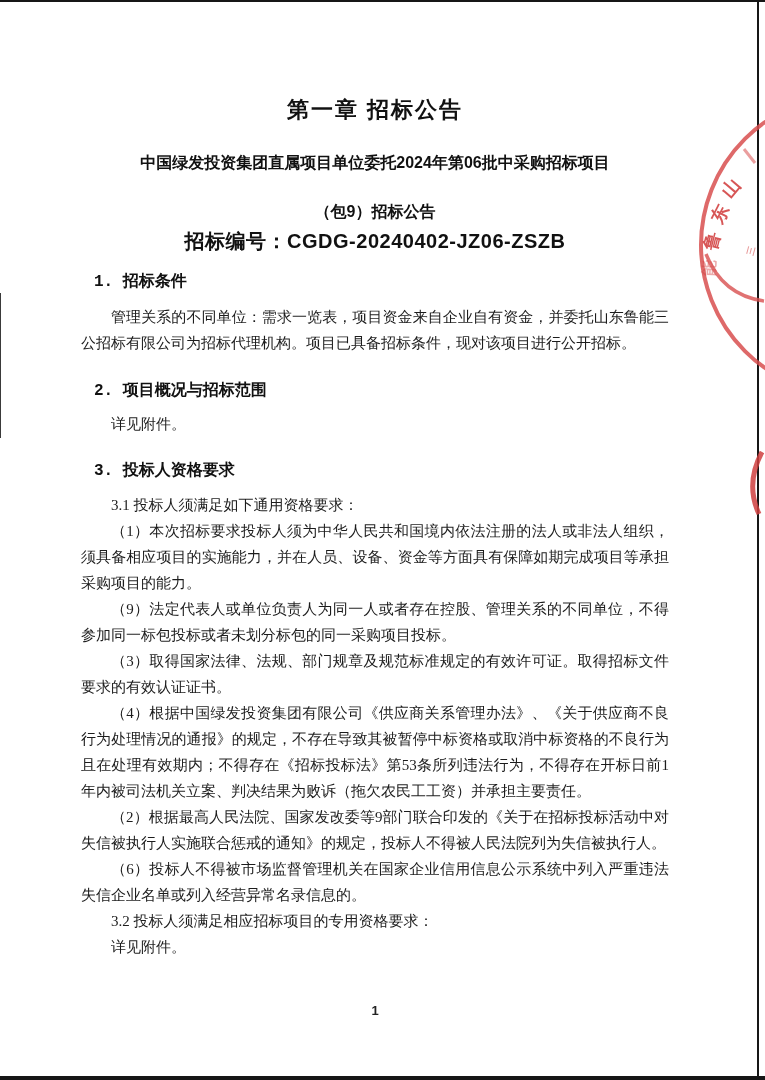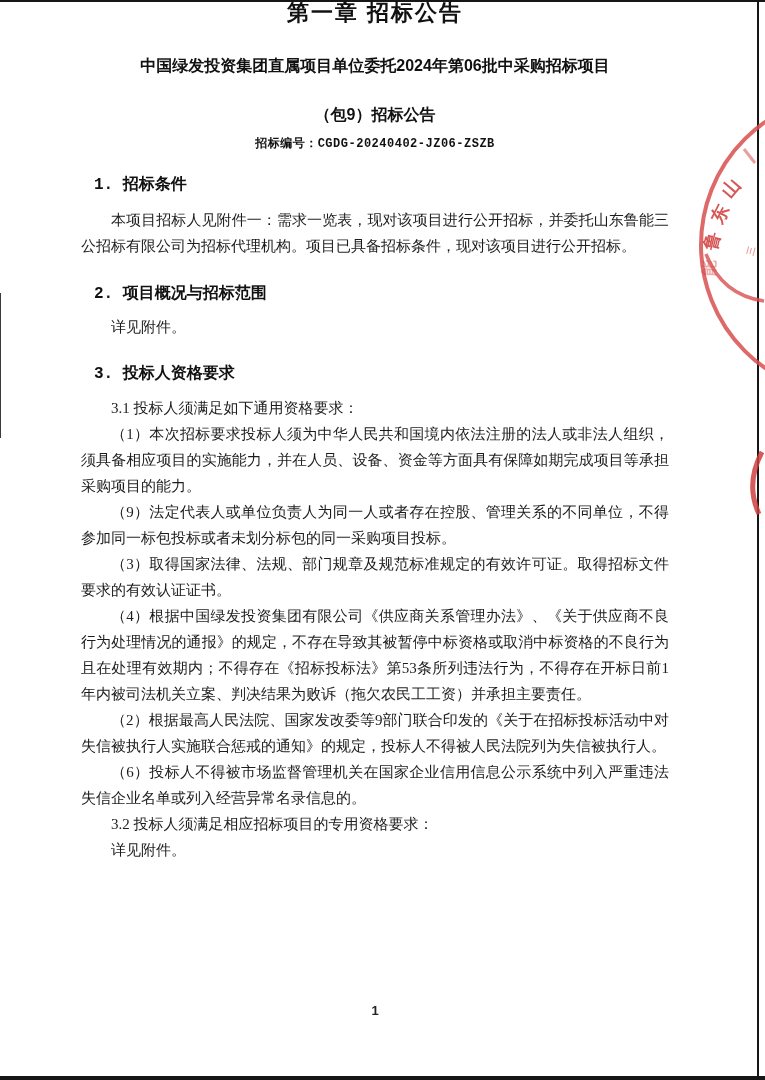--- a/index.html
+++ b/index.html
@@ -7,36 +7,36 @@
     position:relative;width:765px;height:1080px;background:#ffffff;
     overflow:hidden;color:#1c1c1c;
     font-family:"Liberation Serif",serif;
   }
   
   .edge-top{position:absolute;top:0;left:0;width:765px;height:2px;background:#161616;}
   .edge-bottom{position:absolute;top:1076px;left:0;width:765px;height:4px;background:#161616;}
   .edge-right{position:absolute;top:0;left:757px;width:2px;height:1080px;background:#161616;}
   .edge-left{position:absolute;top:293px;left:0;width:1px;height:145px;background:#3a3a3a;}
 
-  .content{position:absolute;left:81px;top:0;width:588px;}
+  .content{position:absolute;left:81px;top:0;width:588px;padding-top:97px;}
 
   .chapter-title{
     margin:0;text-align:center;
     font-family:"Liberation Sans",sans-serif;font-weight:900;
     font-size:22px;line-height:26px;letter-spacing:2px;color:#111;
   }
   .doc-title{
     margin-top:15px;text-align:center;
     font-family:"Liberation Sans",sans-serif;font-weight:900;
     font-size:16px;line-height:49px;color:#111;
   }
   .tender-no{
     margin-top:-6px;text-align:center;
-    font-family:Liberation Mono, monospace;font-weight:700;
-    font-size:12px;line-height:22px;color:#111;letter-spacing:.5px;
+    font-family:Liberation Sans, sans-serif;font-weight:700;
+    font-size:20px;line-height:22px;color:#111;letter-spacing:.5px;
   }
   .sec-heading{
     font-family:Liberation Mono, monospace;font-weight:700;
     font-size:16px;line-height:22px;color:#111;
     margin:0 0 0 13px;
   }
   .sec1 .sec-heading{margin-top:19px;}
   .sec2 .sec-heading{margin-top:24px;}
   .sec3 .sec-heading{margin-top:23px;}
   .body-par{
@@ -75,21 +75,21 @@
     <div class="doc-title">
       <div>中国绿发投资集团直属项目单位委托2024年第06批中采购招标项目</div>
       <div>（包9）招标公告</div>
     </div>
 
     <div class="tender-no">招标编号：CGDG-20240402-JZ06-ZSZB</div>
 
     <div class="section sec1">
       <h2 class="sec-heading">1. 招标条件</h2>
       <div class="par-group">
-        <p class="body-par">本项目招标人见附件一：需求一览表，现对该项目进行公开招标，并委托山东鲁能三公招标有限公司为招标代理机构。项目已具备招标条件，现对该项目进行公开招标。</p>
+        <p class="body-par">管理关系的不同单位：需求一览表，项目资金来自企业自有资金，并委托山东鲁能三公招标有限公司为招标代理机构。项目已具备招标条件，现对该项目进行公开招标。</p>
       </div>
     </div>
 
     <div class="section sec2">
       <h2 class="sec-heading">2. 项目概况与招标范围</h2>
       <div class="par-group">
         <p class="body-par">详见附件。</p>
       </div>
     </div>
 

